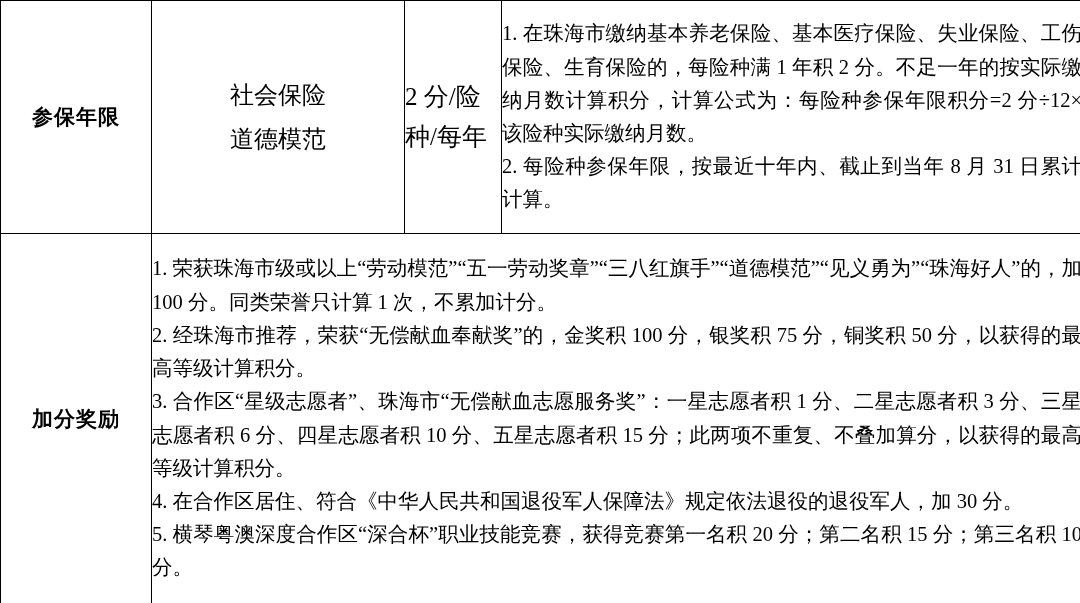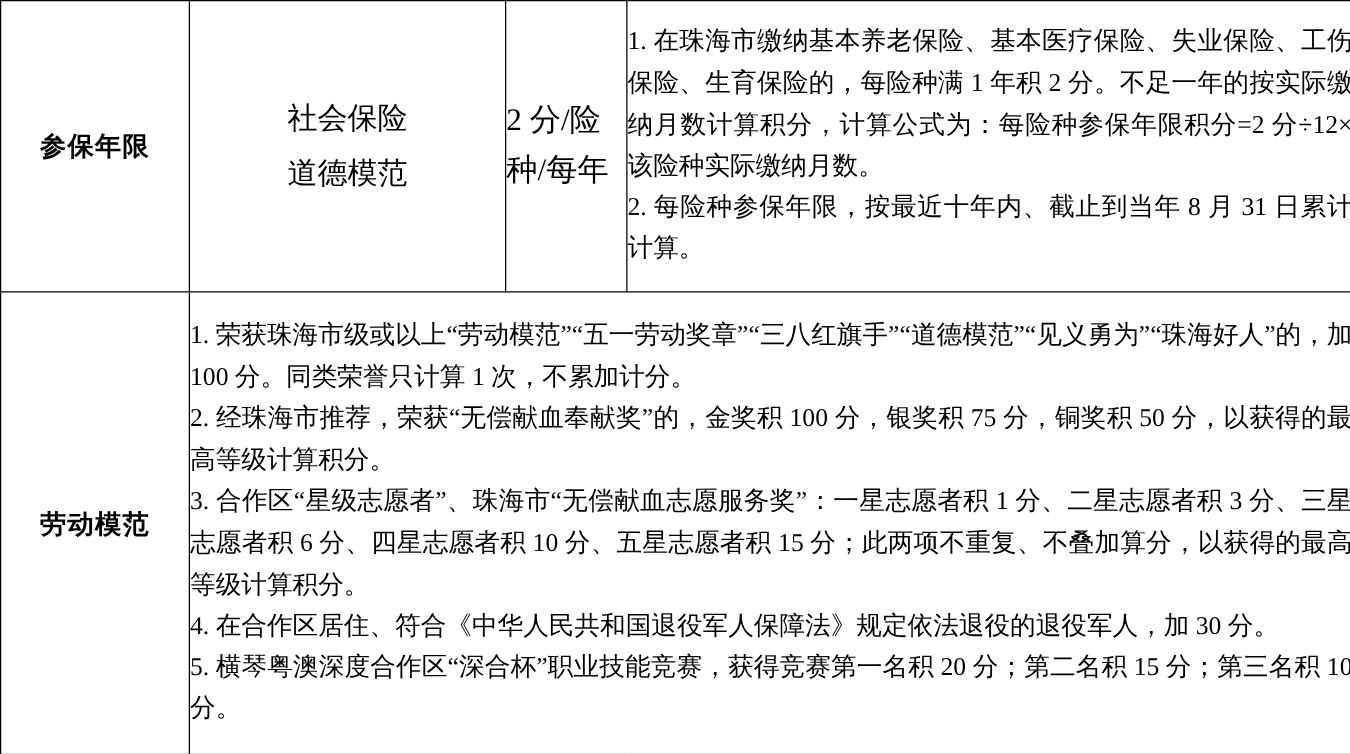--- a/index.html
+++ b/index.html
@@ -83,21 +83,21 @@
         <td class="col-score cell-score">
           <div>2 分/险</div>
           <div>种/每年</div>
         </td>
         <td class="col-desc cell-desc">
           <p>1. 在珠海市缴纳基本养老保险、基本医疗保险、失业保险、工伤保险、生育保险的，每险种满 1 年积 2 分。不足一年的按实际缴纳月数计算积分，计算公式为：每险种参保年限积分=2 分÷12×该险种实际缴纳月数。</p>
           <p>2. 每险种参保年限，按最近十年内、截止到当年 8 月 31 日累计计算。</p>
         </td>
       </tr>
       <tr class="row-2">
-        <td class="col-label cell-label">劳动模范</td>
+        <td class="col-label cell-label">加分奖励</td>
         <td class="cell-desc" colspan="3">
           <p>1. 荣获珠海市级或以上“劳动模范”“五一劳动奖章”“三八红旗手”“道德模范”“见义勇为”“珠海好人”的，加 100 分。同类荣誉只计算 1 次，不累加计分。</p>
           <p>2. 经珠海市推荐，荣获“无偿献血奉献奖”的，金奖积 100 分，银奖积 75 分，铜奖积 50 分，以获得的最高等级计算积分。</p>
           <p>3. 合作区“星级志愿者”、珠海市“无偿献血志愿服务奖”：一星志愿者积 1 分、二星志愿者积 3 分、三星志愿者积 6 分、四星志愿者积 10 分、五星志愿者积 15 分；此两项不重复、不叠加算分，以获得的最高等级计算积分。</p>
           <p>4. 在合作区居住、符合《中华人民共和国退役军人保障法》规定依法退役的退役军人，加 30 分。</p>
           <p>5. 横琴粤澳深度合作区“深合杯”职业技能竞赛，获得竞赛第一名积 20 分；第二名积 15 分；第三名积 10 分。</p>
         </td>
       </tr>
     </tbody>
   </table>

